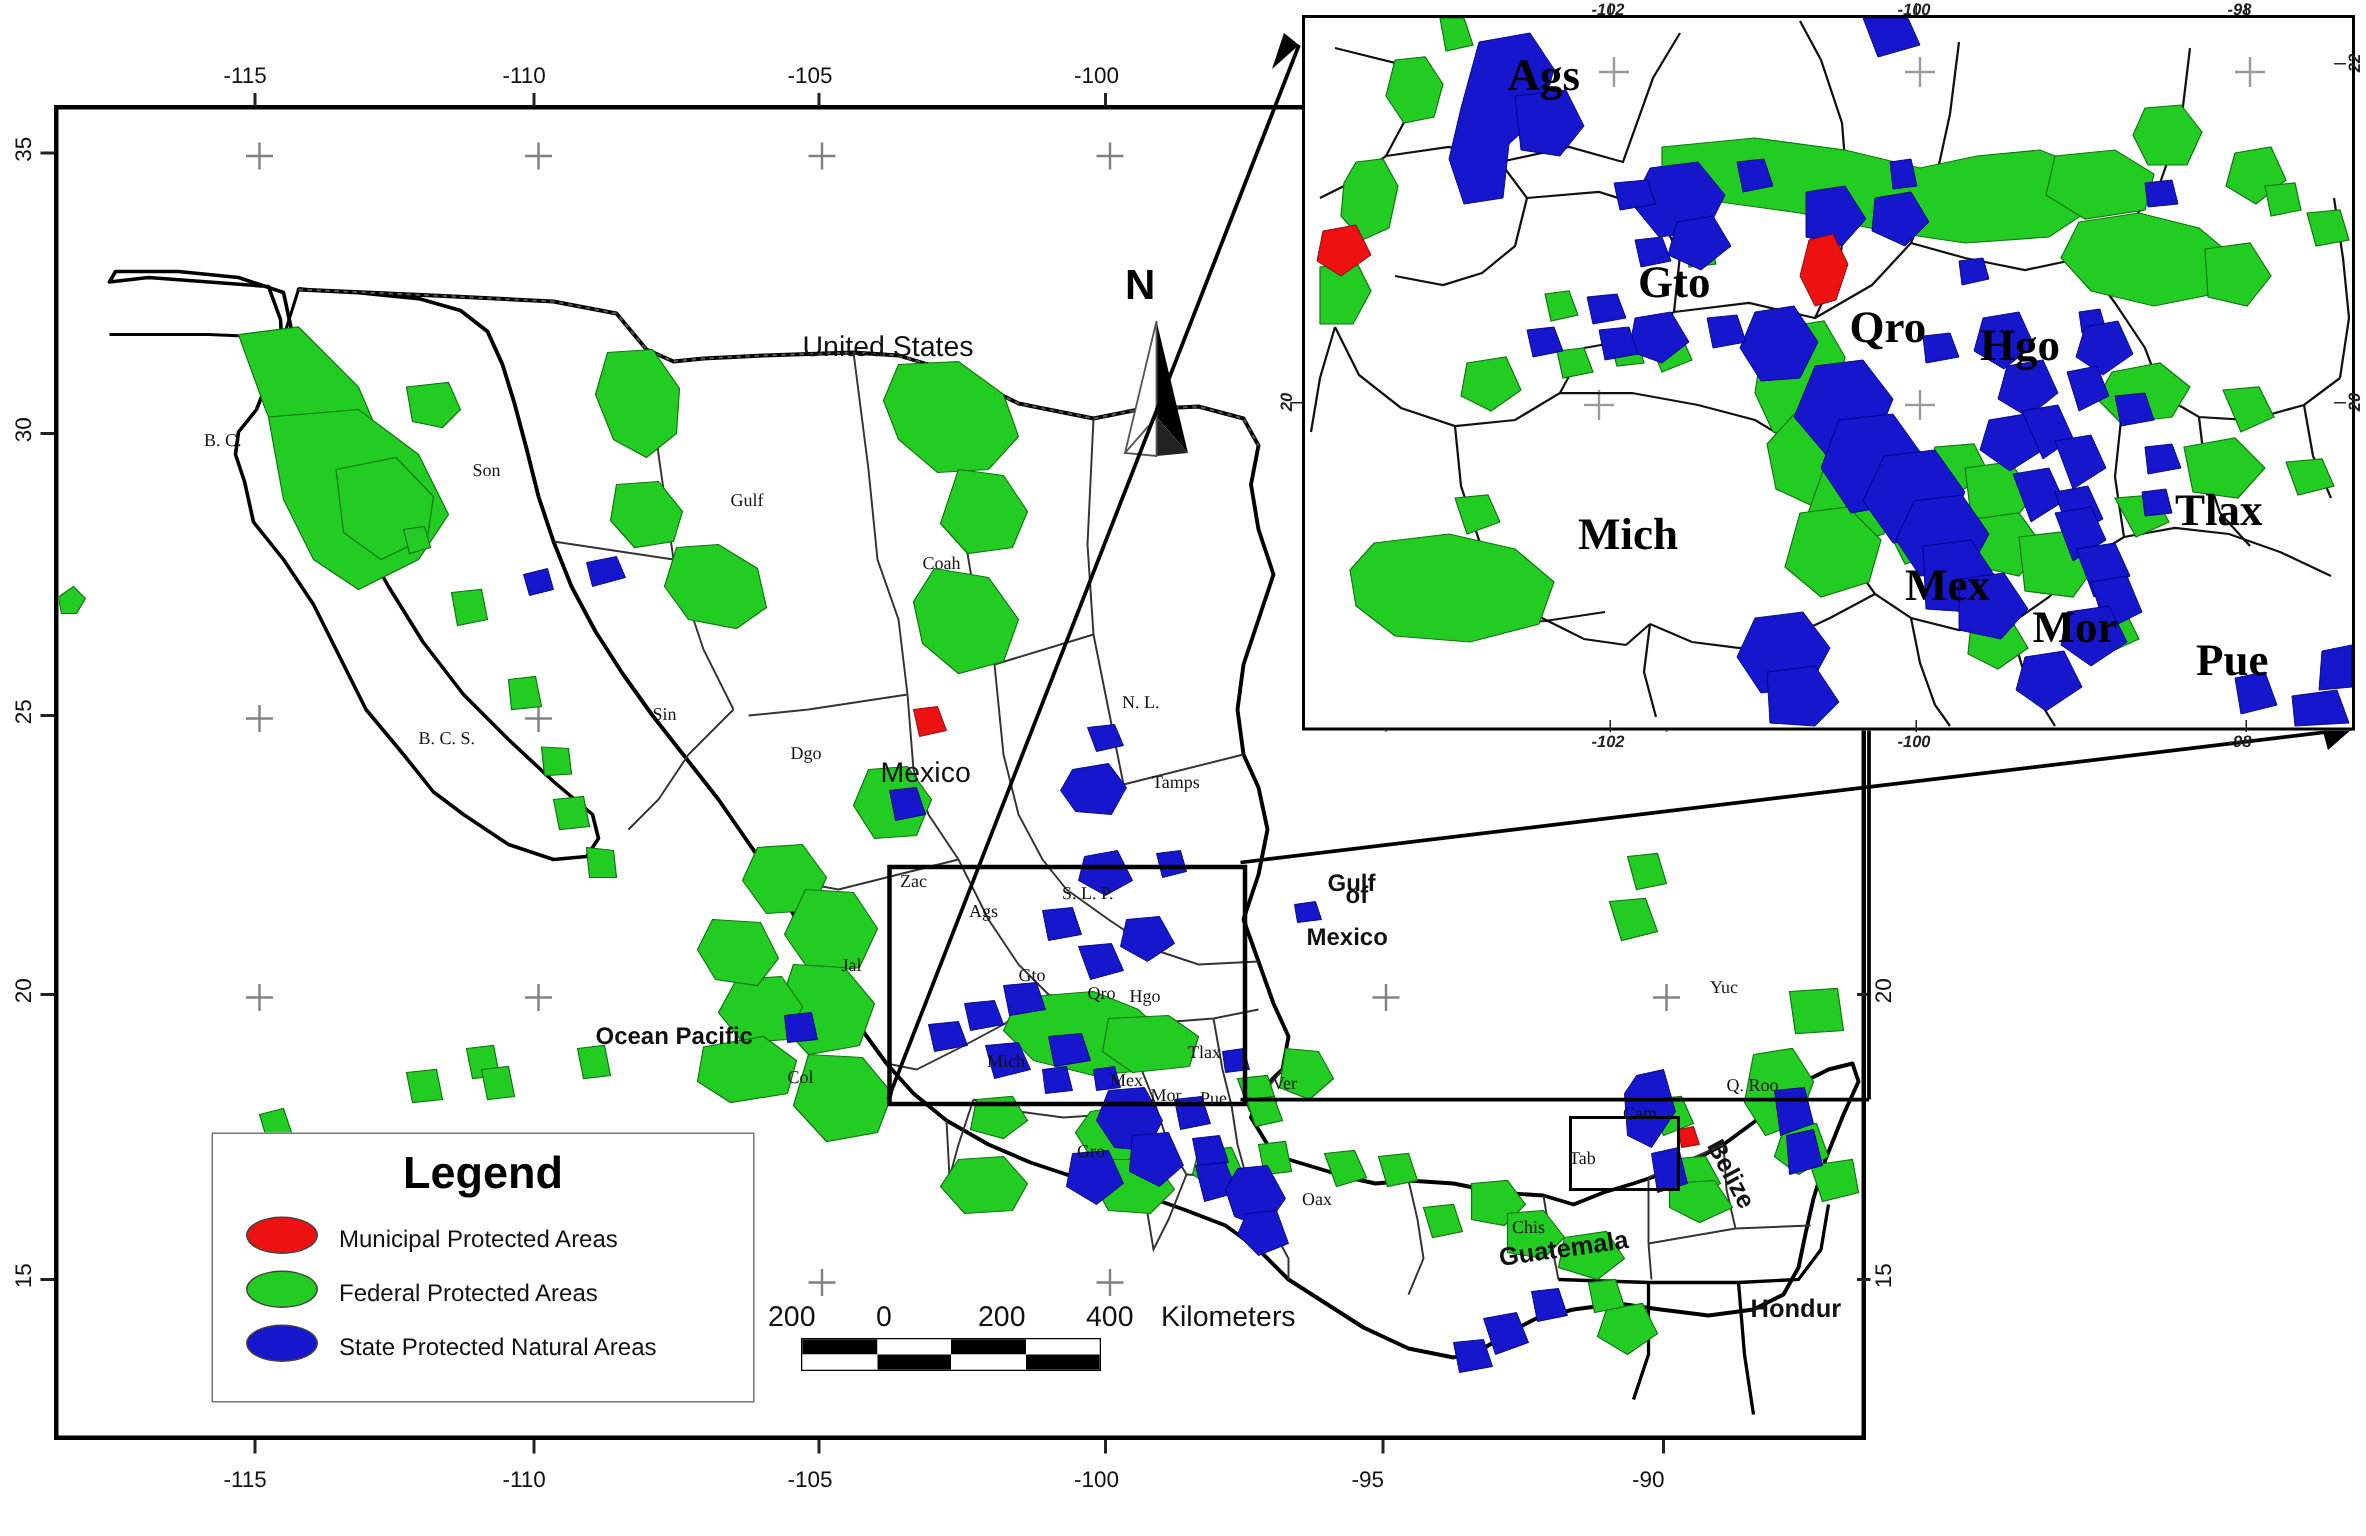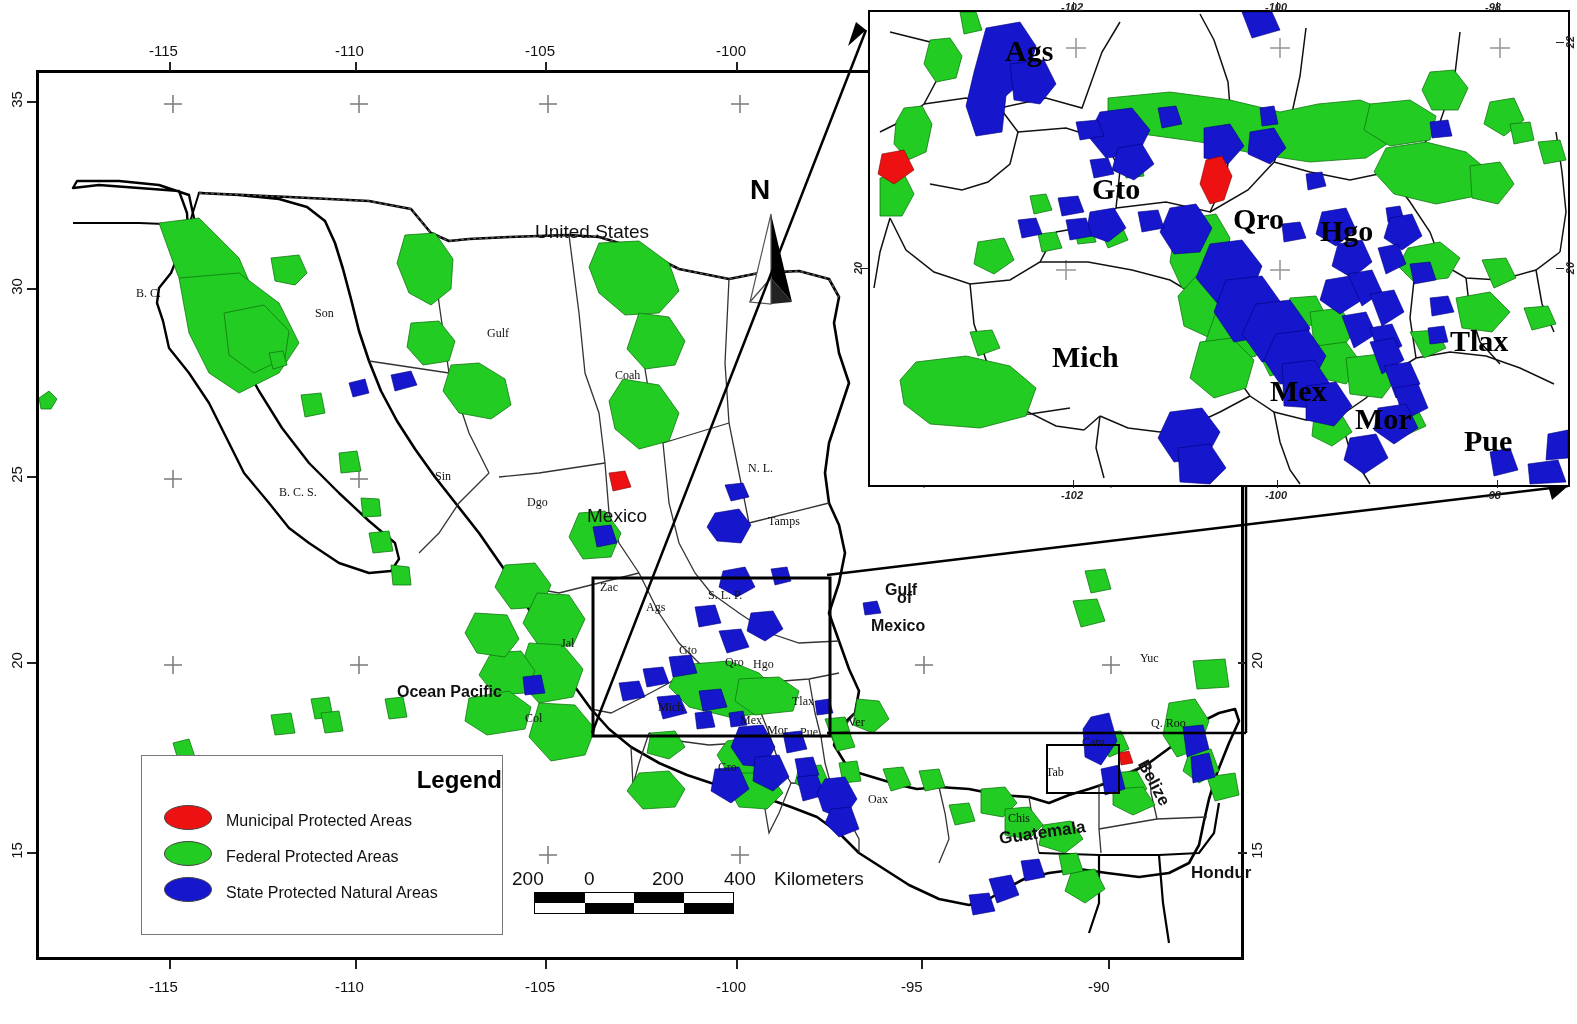--- a/index.html
+++ b/index.html
@@ -15,21 +15,21 @@
 
   
   .plab{position:absolute;color:#111;font-family:"Liberation Serif",serif;white-space:nowrap;}
   .st{font-size:12px;}
   .big{font-family:"Liberation Sans",sans-serif;font-weight:normal;font-size:19px;}
   .big2{font-family:"Liberation Sans",sans-serif;font-weight:bold;font-size:16px;}
   .ctry{font-family:"Liberation Sans",sans-serif;font-weight:bold;font-size:17px;}
 
   
   #legend{position:absolute;left:141px;top:755px;width:362px;height:180px;border:1px solid #777;background:#fff;box-sizing:border-box;}
-  #legend .ttl{text-align:right;font-weight:bold;font-size:24px;margin-top:10px;font-family:"Liberation Sans",sans-serif;}
+  #legend .ttl{text-align:center;font-weight:bold;font-size:30px;margin-top:10px;font-family:"Liberation Sans",sans-serif;}
   .lrow{display:flex;align-items:flex-end;margin:11px 0 0 22px;}
   .swatch{width:46px;height:23px;border-radius:50%;border:1px solid #444;flex:0 0 auto;}
   .ltext{margin-left:14px;font-size:16px;color:#111;font-family:"Liberation Sans",sans-serif;}
 
   
   #scalebar{position:absolute;left:512px;top:868px;width:356px;}
   #scalebar .nums{position:relative;height:24px;}
   #scalebar .nums span{position:absolute;font-size:19px;color:#111;font-family:"Liberation Sans",sans-serif;}
   .sbar{position:relative;width:200px;height:22px;margin-left:22px;border:1px solid #000;box-sizing:border-box;}
   .sbar .cell{position:absolute;width:25%;height:50%;}
@@ -340,21 +340,21 @@
       </div>
 
     <div class="plab big" style="left:496px;top:148px;">United States</div>
     <div class="plab big" style="left:548px;top:432px;">Mexico</div>
     <div class="plab big2" style="left:358px;top:610px;">Ocean Pacific</div>
     <div class="plab big2" style="left:846px;top:508px;">Gulf</div>
     <div class="plab big2" style="left:858px;top:516px;">of</div>
     <div class="plab big2" style="left:832px;top:544px;">Mexico</div>
     <div class="plab ctry" style="left:960px;top:750px;transform:rotate(-8deg);">Guatemala</div>
     <div class="plab ctry" style="left:1090px;top:700px;transform:rotate(62deg);">Belize</div>
-    <div class="plab ctry" style="left:1152px;top:790px;">Hondur</div>
+    <div class="plab ctry" style="left:1128px;top:790px;">Hondur</div>
   </div>
 
   <div id="axis-top">
       <div class="axis-lab" style="left: 149px; top: 42px;">-115</div>
       <div class="tick" style="left: 169px; top: 62px; width: 1.5px; height: 9px;"></div>
       <div class="axis-lab" style="left: 335px; top: 42px;">-110</div>
       <div class="tick" style="left: 355px; top: 62px; width: 1.5px; height: 9px;"></div>
       <div class="axis-lab" style="left: 525px; top: 42px;">-105</div>
       <div class="tick" style="left: 545px; top: 62px; width: 1.5px; height: 9px;"></div>
       <div class="axis-lab" style="left: 716px; top: 42px;">-100</div>

